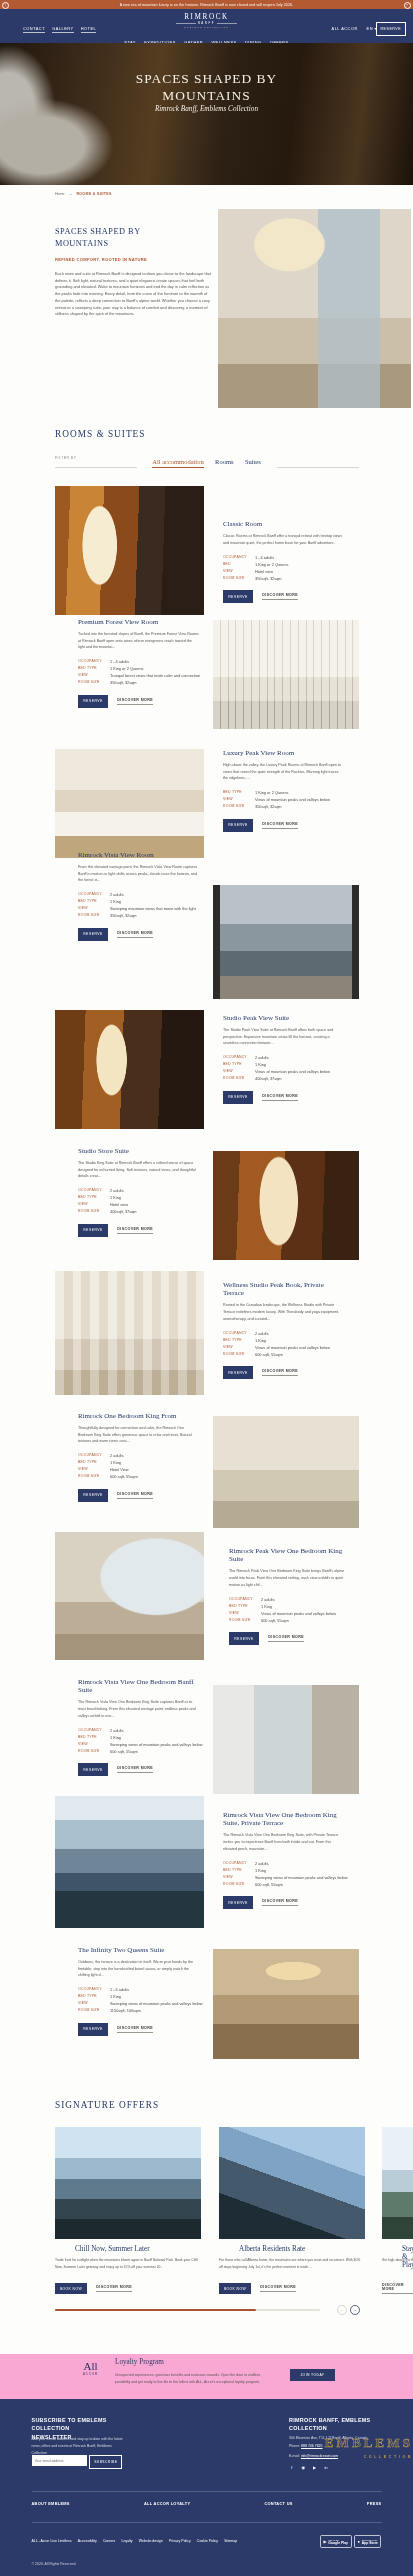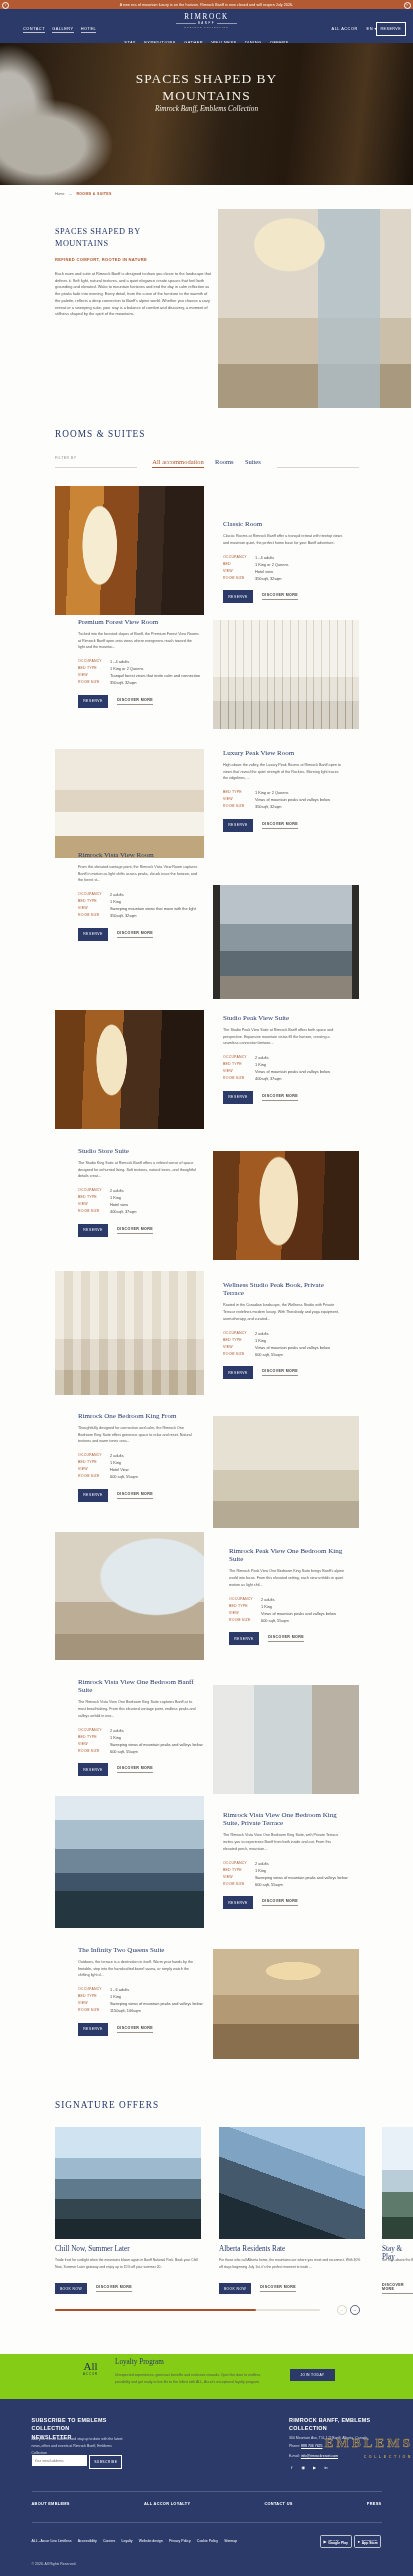--- a/index.html
+++ b/index.html
@@ -95,33 +95,33 @@
   .img11{background:linear-gradient(180deg,#dfe9ef 0 18%,#aabfcd 18% 40%,#6f8699 40% 58%,#3f5468 58% 72%,#243740 72%);}
   .img12{background:radial-gradient(28px 9.3px at 55% 20%,#f0d9a8 0 96%,rgba(240,217,168,0) 100%),
         linear-gradient(180deg,#cdb896 0 42%,#b49a74 42% 68%,#8a6f4e 68%);}
   
   .offers-h{position:absolute;left:55px;top:2100px;font-family:"Liberation Serif",serif;color:#24386B;
             font-size:9.3px;letter-spacing:1px;}
   .offer-img{position:absolute;top:2127px;height:112px;width:146px;}
   .oimg1{background:linear-gradient(180deg,#cfe3f0 0 28%,#9db9cd 28% 46%,#5f7a8c 46% 64%,#33454e 64% 82%,#1c2a30 82%);}
   .oimg2{background:linear-gradient(200deg,#a8c8e4 0 30%,#7fa3c2 30% 50%,#44596b 50% 72%,#1e2c35 72%);}
   .oimg3{background:linear-gradient(180deg,#e8f1f7 0 38%,#b9cdd9 38% 58%,#5d7a6a 58% 80%,#2e4438 80%);}
-  .offer-title{position:absolute;top:2245px;font-family:"Liberation Serif",serif;color:#24386B;font-size:7.2px;}
+  .offer-title{position:absolute;top:2245px;font-family:"Liberation Serif",serif;color:#24386B;font-size:7.2px;margin-left:20px;}
   .offer-desc{position:absolute;top:2257px;width:144px;font-size:3.4px;line-height:7.2px;color:#555;}
   .offer-btns{position:absolute;top:2283px;display:flex;align-items:center;gap:9.3px;}
   .btn-book{width:32px;height:11.4px;background:#2C3A69;color:#fff;font-size:3.4px;letter-spacing:0.4px;
             display:flex;align-items:center;justify-content:center;cursor:pointer;}
   .ptrack{position:absolute;left:55px;top:2309px;width:265px;height:1.6px;background:#e5e2dc;border-radius:1px;}
   .pfill{height:1.6px;background:#A9512B;border-radius:1px;}
   .circ{position:absolute;top:2305px;width:7.8px;height:7.8px;border-radius:50%;display:flex;align-items:center;
         justify-content:center;font-size:4.1px;cursor:pointer;}
   .circ.prev{left:337px;border:0.5px solid #d8d4cd;color:#c9c4bb;}
   .circ.next{left:350px;border:0.5px solid #55607e;color:#3c4763;}
   
-  .loyal{position:absolute;left:0;top:2354px;width:413px;height:45px;background:#84cc16;}
+  .loyal{position:absolute;left:0;top:2354px;width:413px;height:45px;background:#f9a8d4;}
   .all-logo{position:absolute;left:83px;top:7.2px;text-align:center;color:#1f2c57;}
   .all-logo .a1{font-family:"Liberation Serif",serif;font-size:11px;line-height:10.3px;}
   .all-logo .a2{font-size:2.8px;letter-spacing:1px;margin-top:0.5px;}
   .loyal h4{position:absolute;left:115px;top:4.1px;margin:0;font-family:"Liberation Serif",serif;font-weight:normal;
             color:#2C3A69;font-size:7.2px;}
   .loyal p{position:absolute;left:115px;top:17.6px;width:161px;margin:0;font-size:3.5px;line-height:7.2px;color:#555;}
   .btn-join{position:absolute;left:290px;top:15px;width:45px;height:12px;background:#2C3A69;color:#fff;
             font-size:3.4px;letter-spacing:0.4px;display:flex;align-items:center;justify-content:center;cursor:pointer;}
   
   .foot{position:absolute;left:0;top:2399px;width:413px;height:177px;background:#2C3A69;color:#fff;}

